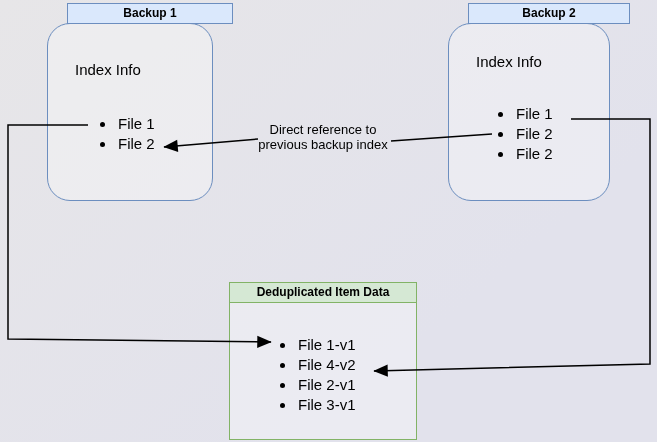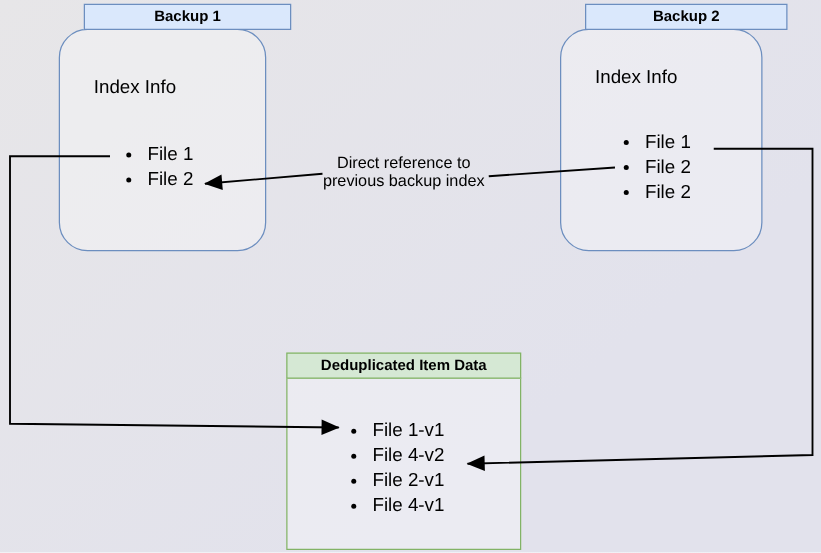--- a/index.html
+++ b/index.html
@@ -123,21 +123,21 @@
   </div>
 
   <div id="dd-header" class="box-header green">
     <span>Deduplicated Item Data</span>
   </div>
   <div id="dd-body" class="box-body green-b">
     <ul id="dd-list" class="file-list">
       <li>File 1-v1</li>
       <li>File 4-v2</li>
       <li>File 2-v1</li>
-      <li>File 4-v1</li>
+      <li>File 3-v1</li>
     </ul>
   </div>
 
   <div class="annotation">
     <div>Direct reference to</div>
     <div>previous backup index</div>
   </div>
 
   <svg id="arrows" viewBox="0 0 657 442" xmlns="http://www.w3.org/2000/svg">
     <defs>

